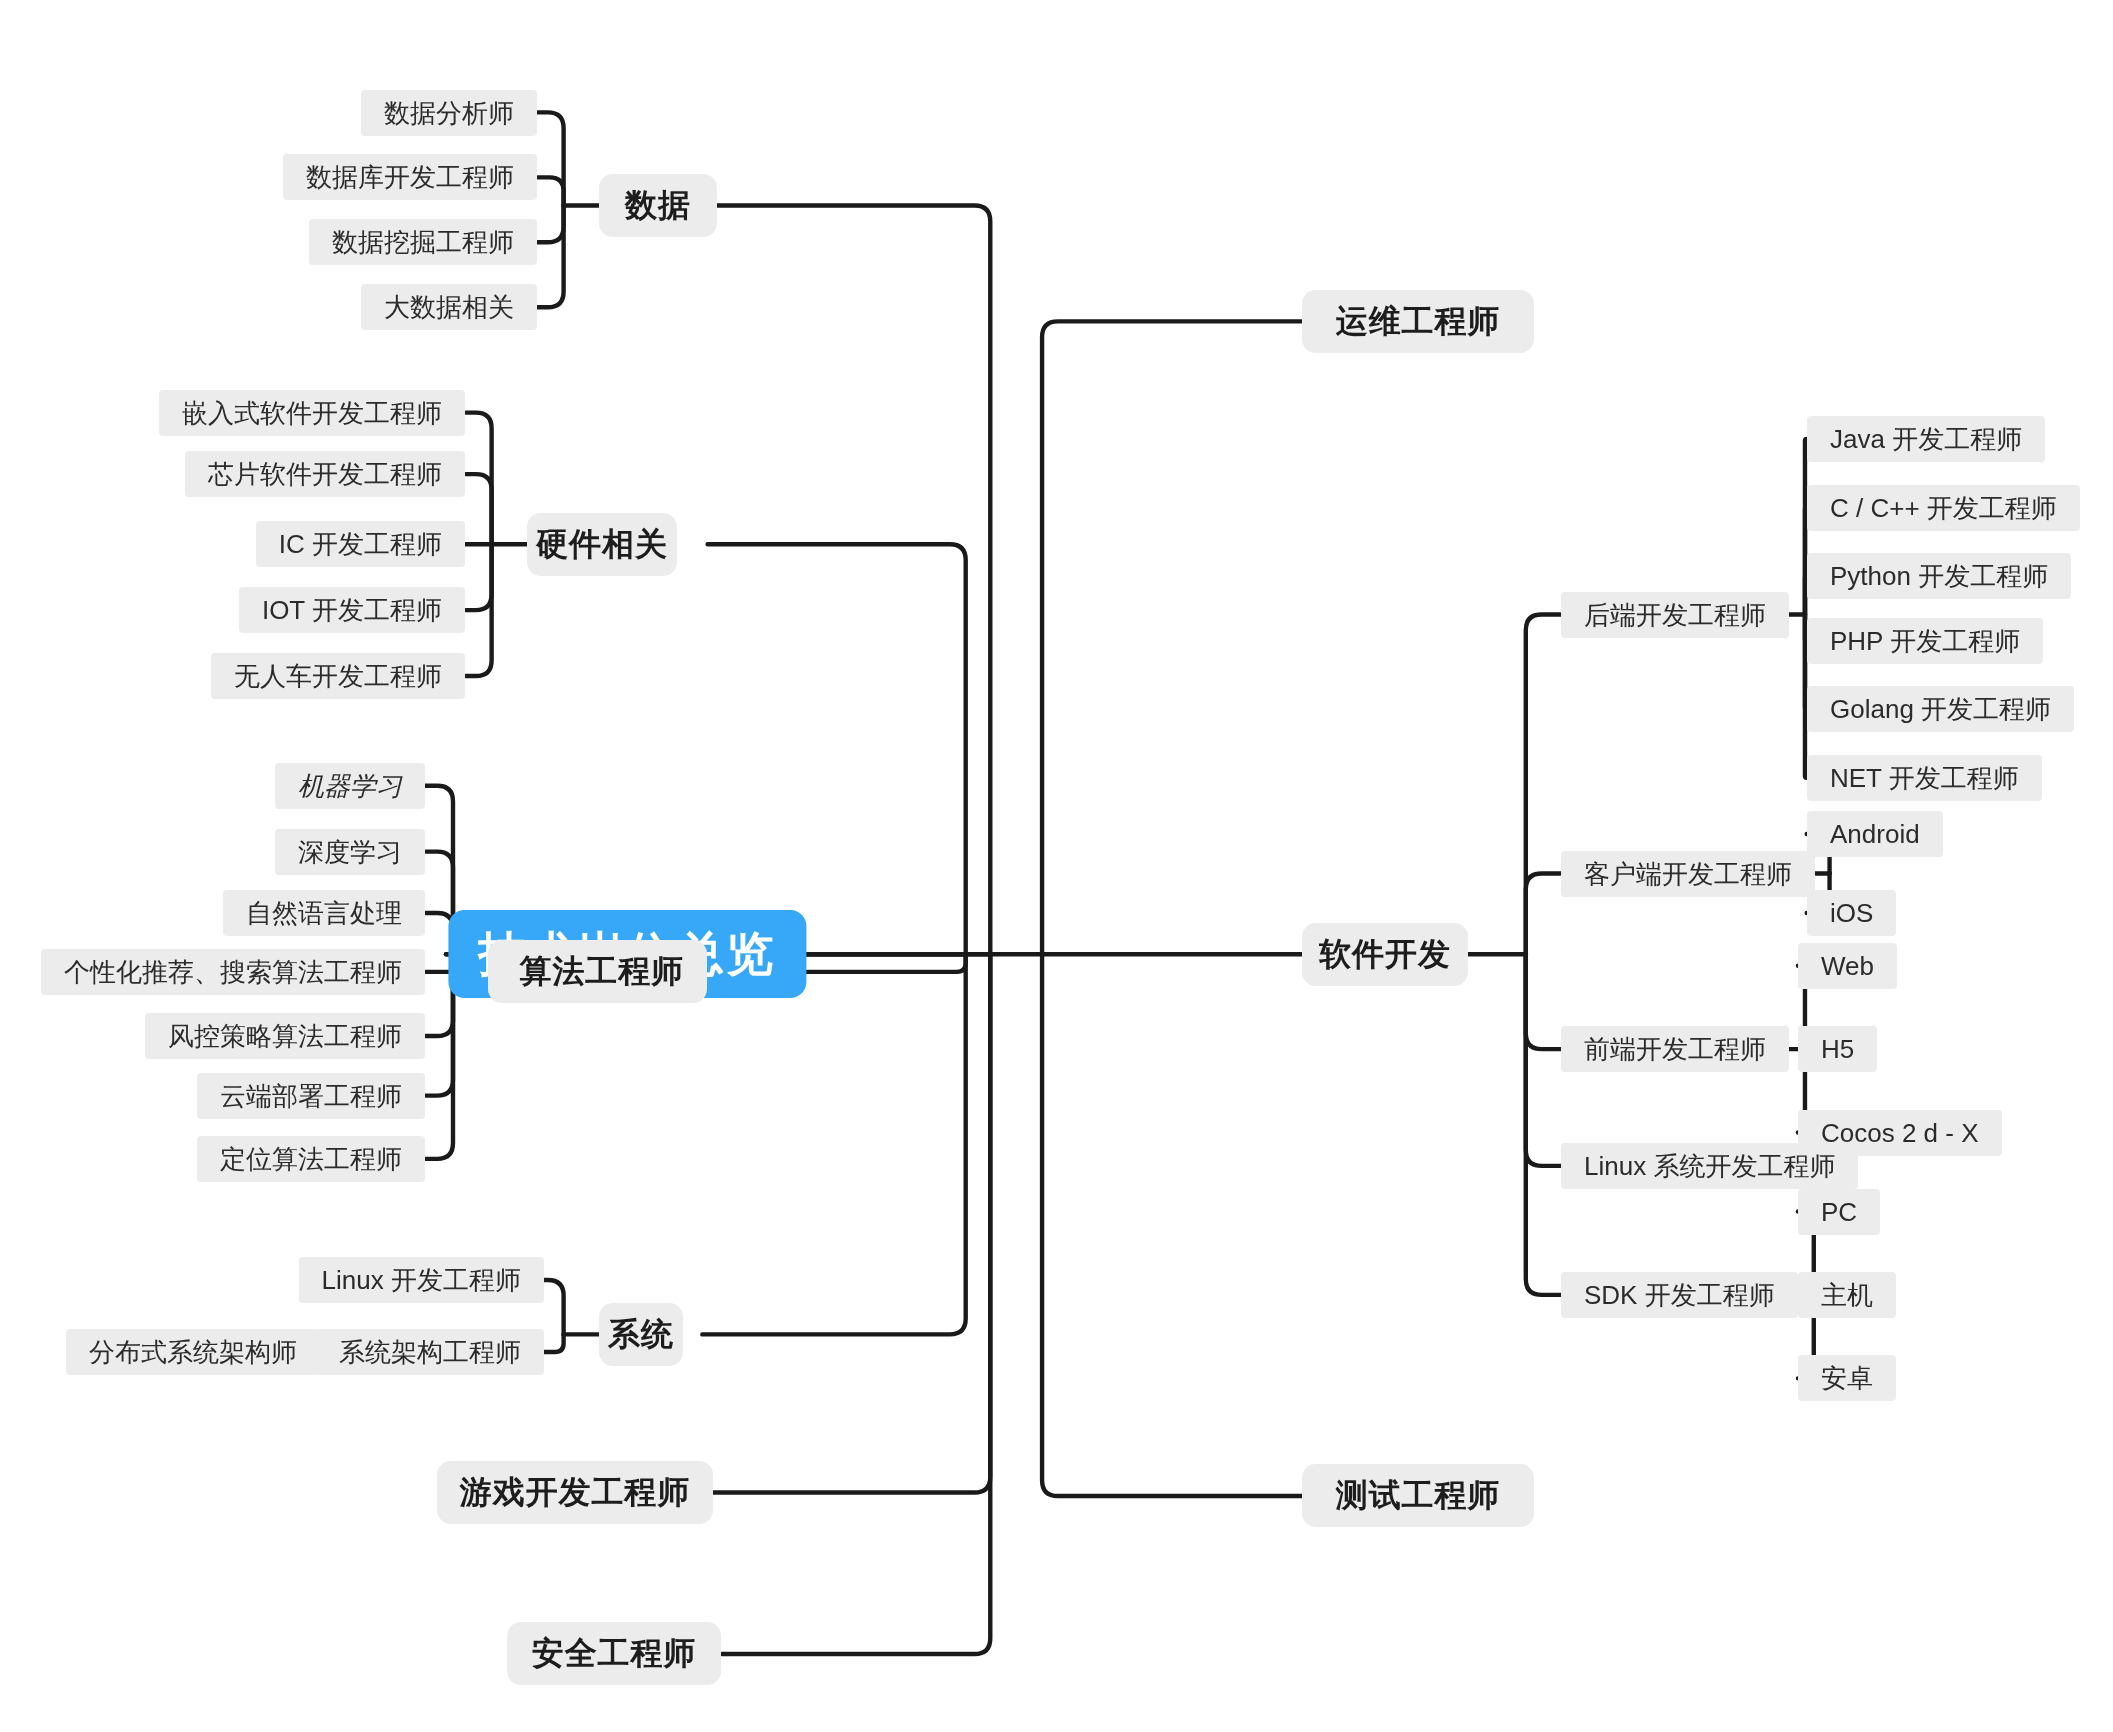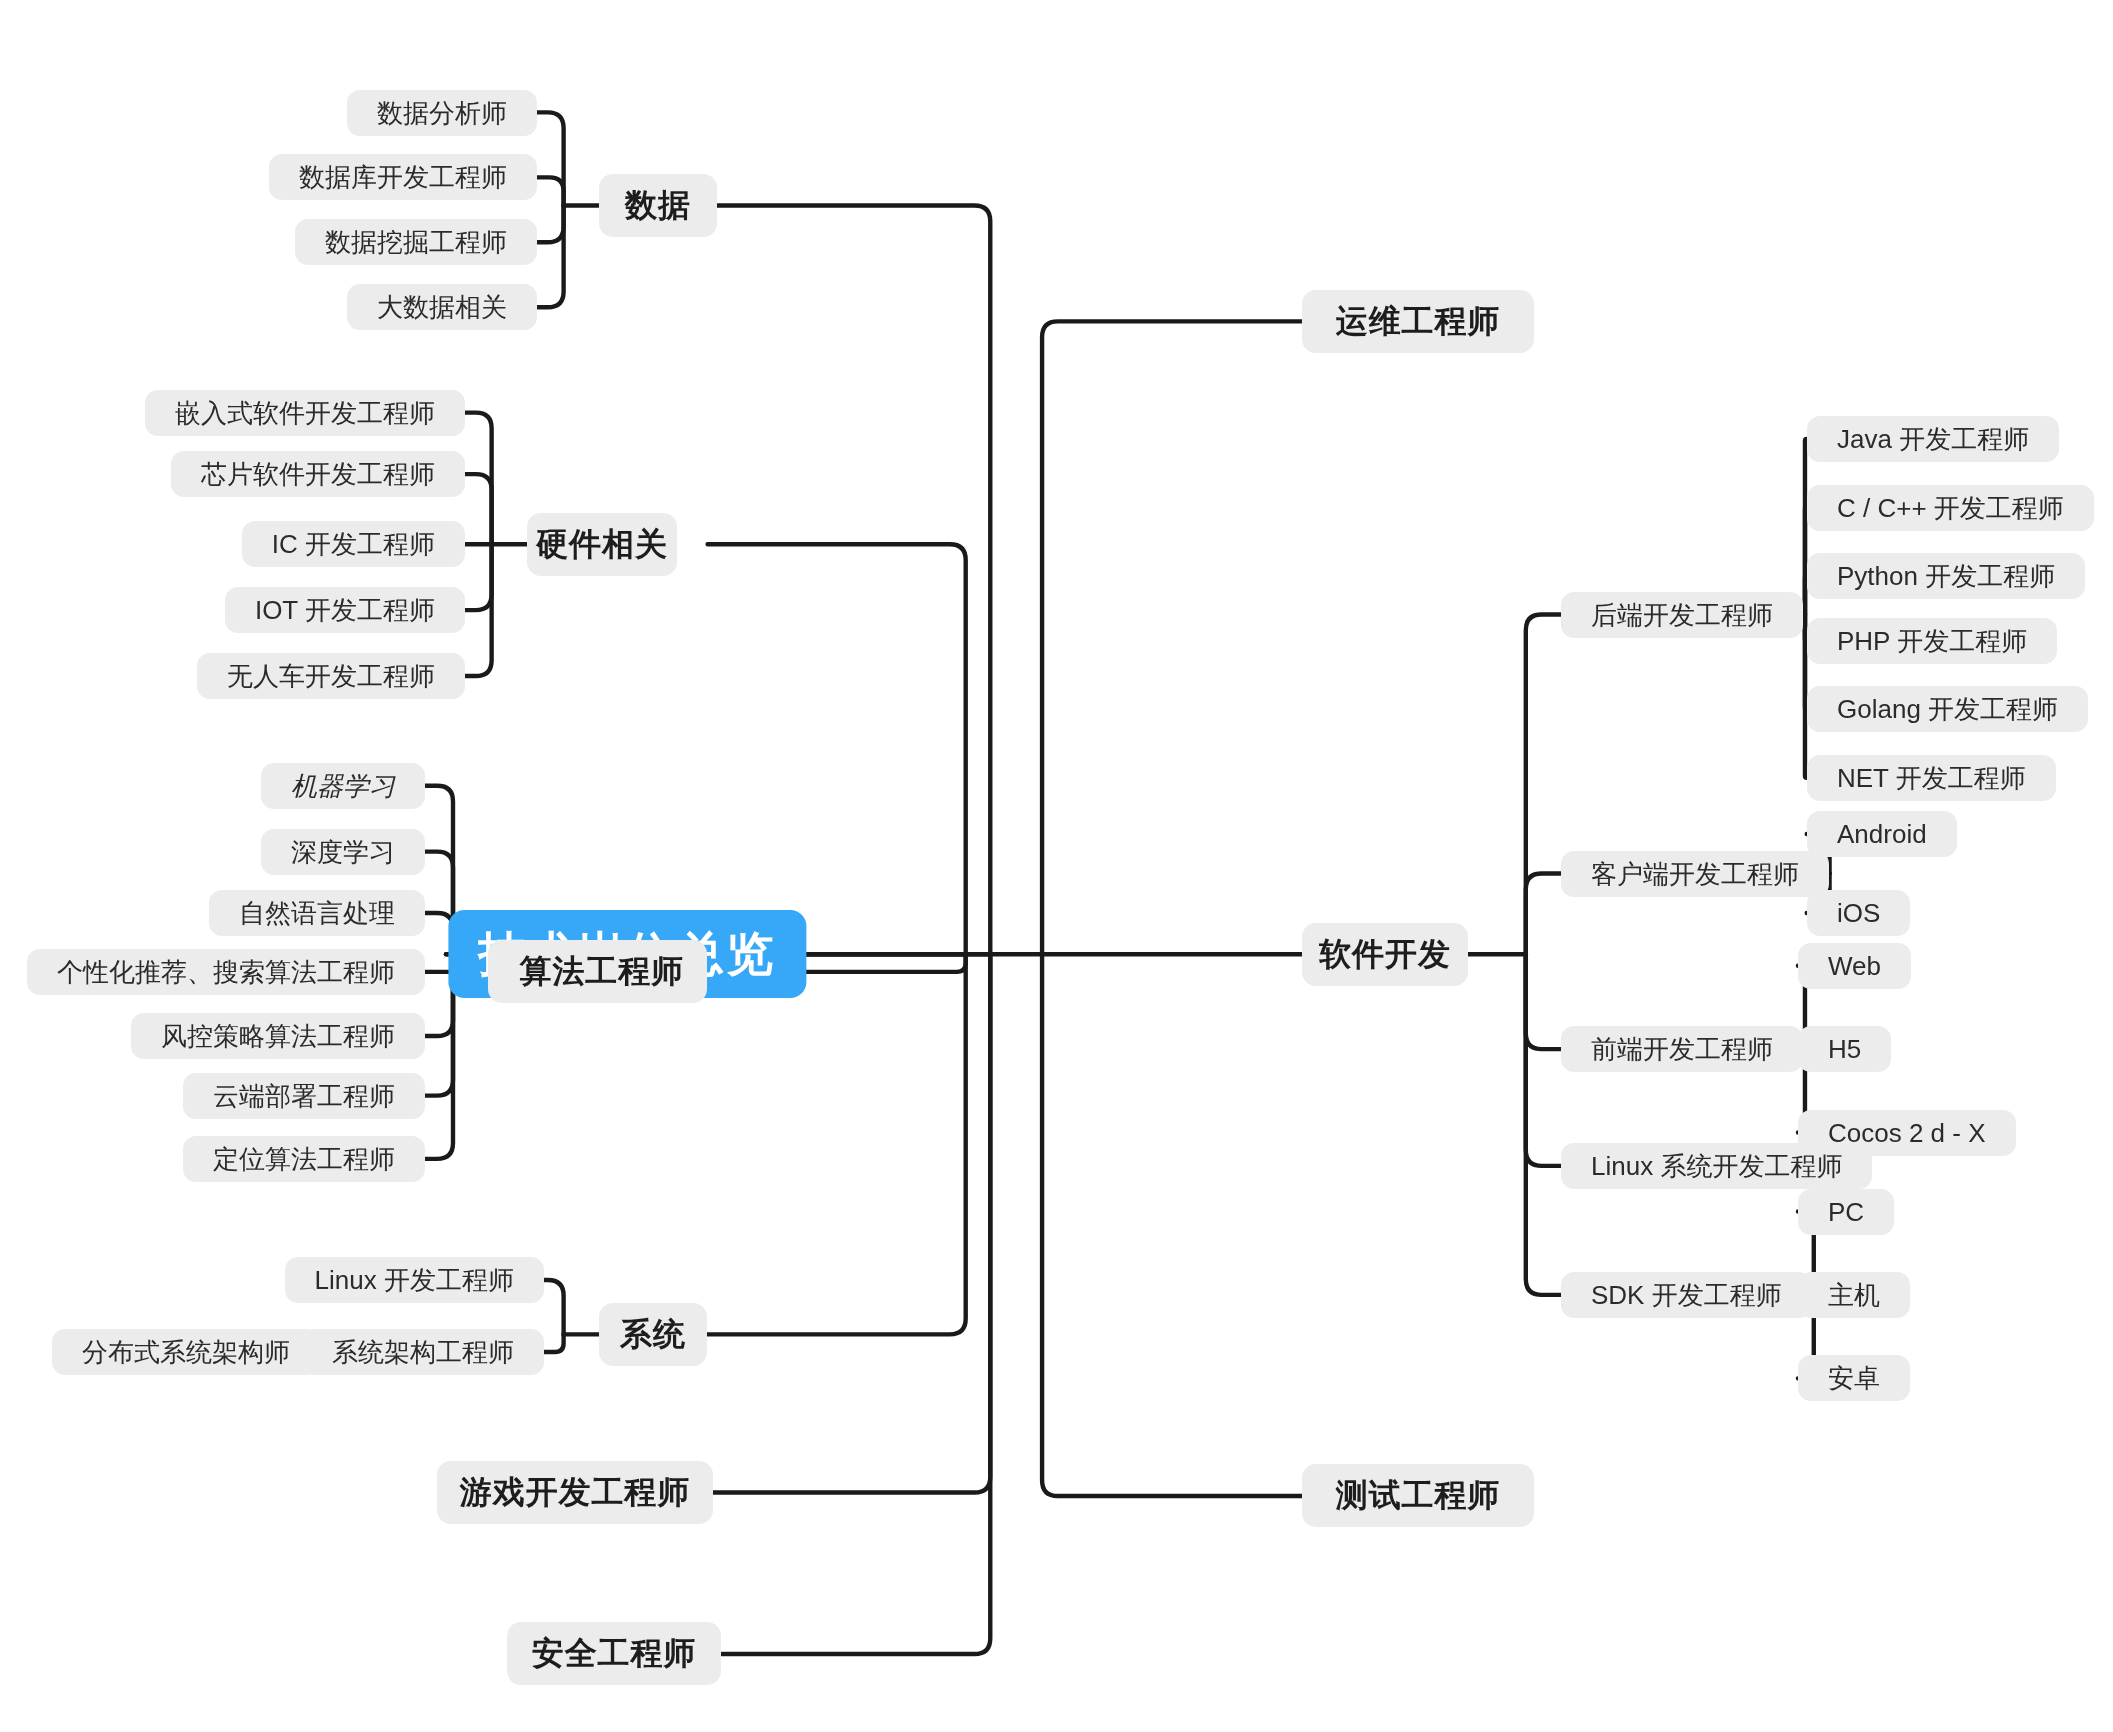--- a/index.html
+++ b/index.html
@@ -18,22 +18,22 @@
     border-radius:12.3px;
     color:#2b2b2b;
     display:flex;align-items:center;justify-content:center;
     white-space:nowrap;
     box-sizing:border-box;
   }
   
   .lvl3{
     font-size:26px;
     height:46px;
-    padding:0 30px;
-    border-radius:13px;
+    padding:0 23px;
+    border-radius:4px;
     font-weight:400;
   }
   
   .lvl1{
     font-size:32px;
     height:63px;
     padding:0 23px;
     border-radius:14px;
     font-weight:700;
     color:#1d1d1d;
@@ -183,21 +183,21 @@
   <div class="node lvl3" style="right:1689px;top:1013px;">
     <span>风控策略算法工程师</span>
   </div>
   <div class="node lvl3" style="right:1689px;top:1073px;">
     <span>云端部署工程师</span>
   </div>
   <div class="node lvl3" style="right:1689px;top:1136px;">
     <span>定位算法工程师</span>
   </div>
 
-  <div class="node lvl1" style="left:599px;top:1303px;width:108px;">
+  <div class="node lvl1" style="left:599px;top:1303px;width:84px;">
     <span>系统</span>
   </div>
 
   <div class="node lvl3" style="right:1570px;top:1257px;">
     <span>Linux 开发工程师</span>
   </div>
   <div class="node lvl3" style="right:1570px;top:1329px;">
     <span>系统架构工程师</span>
   </div>
   <div class="node lvl3" style="right:1794px;top:1329px;">

